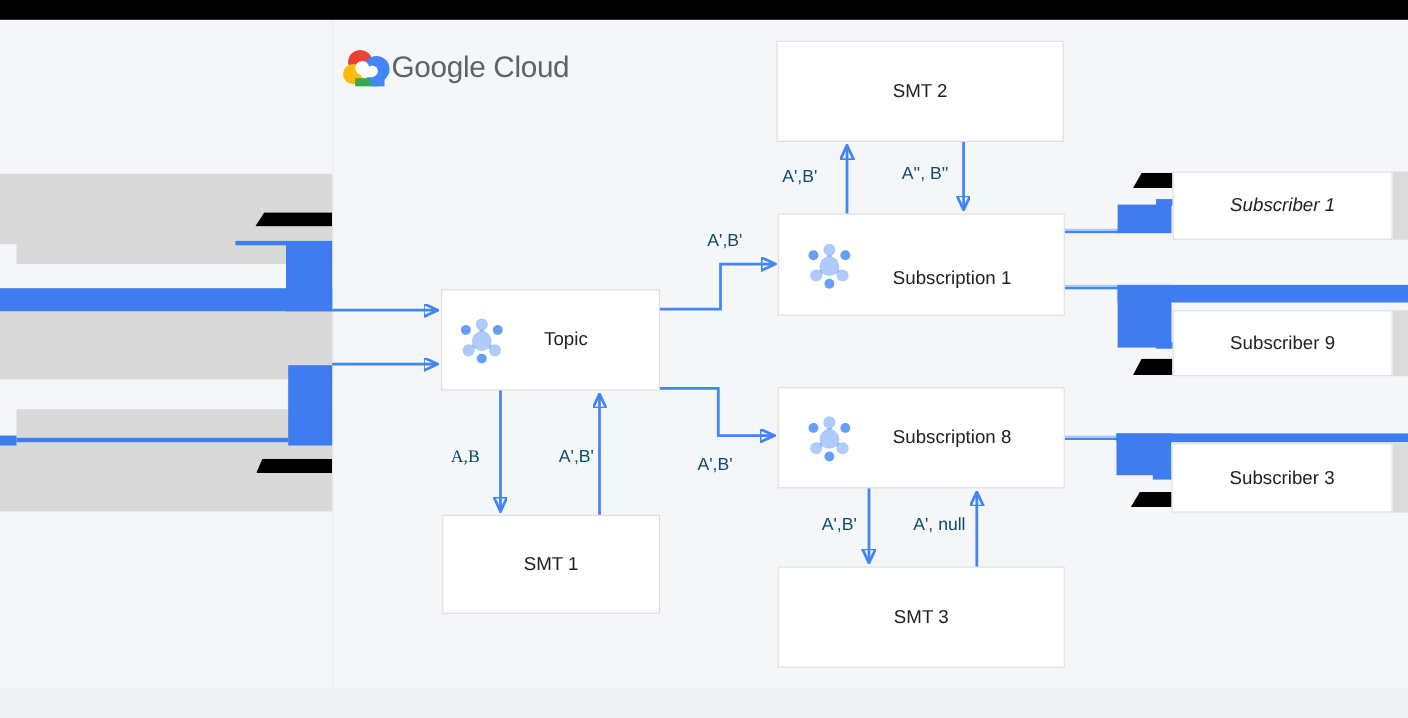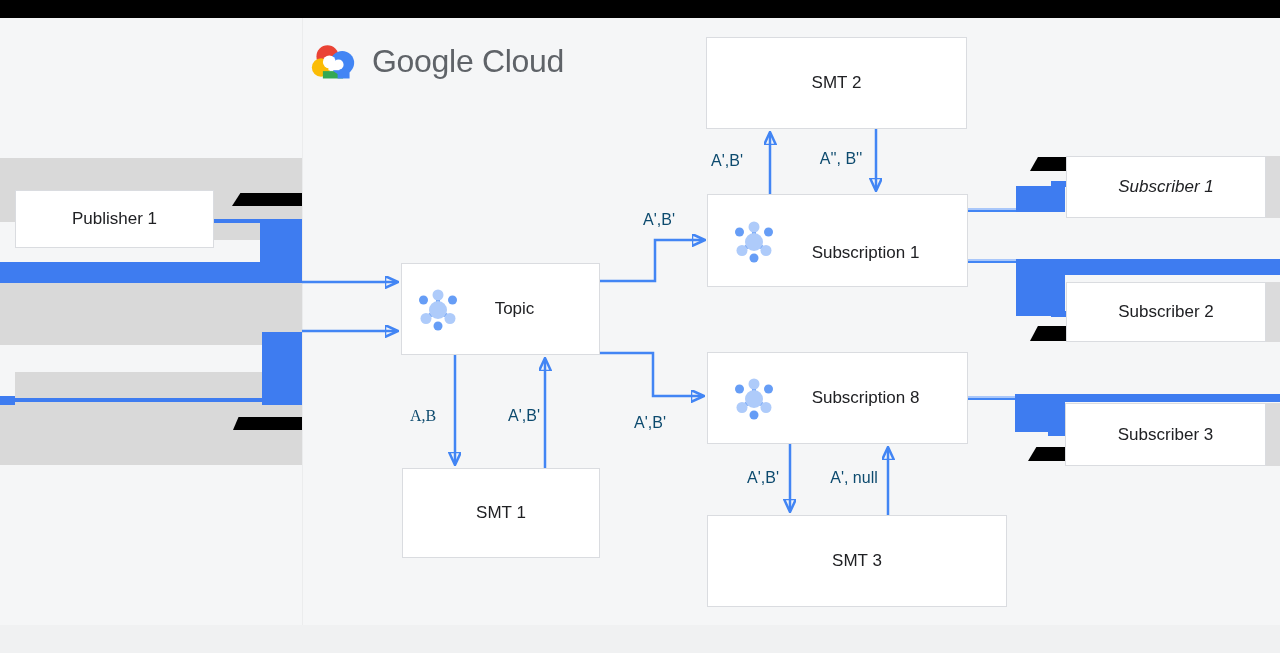--- a/index.html
+++ b/index.html
@@ -18,21 +18,21 @@
     align-items:center;justify-content:center;font-size:17px;color:#202124;z-index:4;box-sizing:border-box;}
   .node .ic{position:absolute;top:50%;transform:translateY(-50%);}
   .node.has-icon .lbl{position:relative;}
   .sliver{background:#dbdbdc;z-index:3;}
   .elabel{position:absolute;transform:translateX(-50%);font-size:16px;color:#0c4a6e;
     white-space:nowrap;z-index:6;}
   #arrow-layer{position:absolute;left:0;top:0;z-index:5;pointer-events:none;}
   #arrow-layer path{fill:none;stroke:#4285f4;stroke-width:2.5px;}
   .logo{position:absolute;left:310px;top:42px;display:flex;align-items:center;z-index:6;}
   .logo .cloud{width:46px;height:38px;}
-  .logo .logotext{margin-left:16px;font-size:32px;color:#5f6368;letter-spacing:-0.3px;}
+  .logo .logotext{font-size:27px;color:#5f6368;letter-spacing:-0.3px;}
 </style>
 </head>
 <body>
 
 <svg width="0" height="0" style="position:absolute">
   <defs>
     <g id="pubsub">
       <line x1="24" y1="25" x2="24" y2="10" stroke="#669df6" stroke-width="4"></line>
       <line x1="24" y1="25" x2="12" y2="33" stroke="#669df6" stroke-width="4"></line>
       <line x1="24" y1="25" x2="36" y2="33" stroke="#669df6" stroke-width="4"></line>
@@ -95,23 +95,20 @@
     <path d="M600,281 H655 V240 H704" marker-end="url(#ah)"></path>
     <path d="M600,353 H653 V396 H703" marker-end="url(#ah)"></path>
     <path d="M455,355 V464" marker-end="url(#ah)"></path>
     <path d="M545,468 V359" marker-end="url(#ah)"></path>
     <path d="M770,194 V133" marker-end="url(#ah)"></path>
     <path d="M876,129 V190" marker-end="url(#ah)"></path>
     <path d="M790,444 V511" marker-end="url(#ah)"></path>
     <path d="M888,515 V448" marker-end="url(#ah)"></path>
   </svg>
 
-  <div class="node" style="left:15px;top:190px;width:199px;height:58px;">
-    <span class="lbl">Publisher 1</span>
-  </div>
 
   <div class="node has-icon" style="left:401px;top:263px;width:199px;height:92px;">
     <svg class="ic" style="left:12px;" width="48" height="48" viewBox="0 0 48 48">
         <use href="#pubsub"></use>
       </svg>
     <span class="lbl" style="left:14px;">Topic</span>
   </div>
 
   <div class="node" style="left:402px;top:468px;width:198px;height:90px;">
     <span class="lbl">SMT 1</span>
@@ -126,29 +123,29 @@
       </svg>
     <span class="lbl" style="left:28px;margin-top:24px;">Subscription 1</span>
   </div>
   <div class="node has-icon" style="left:707px;top:352px;width:261px;height:92px;">
     <svg class="ic" style="left:22px;" width="48" height="48" viewBox="0 0 48 48">
         <use href="#pubsub"></use>
       </svg>
     <span class="lbl" style="left:28px;">Subscription 8</span>
   </div>
 
-  <div class="node" style="left:707px;top:515px;width:300px;height:92px;">
+  <div class="node" style="left:707px;top:515px;width:261px;height:92px;">
     <span class="lbl">SMT 3</span>
   </div>
 
   <div class="node" style="left:1066px;top:156px;width:200px;height:62px;font-style:italic;">
     <span class="lbl">Subscriber 1</span>
   </div>
   <div class="node" style="left:1066px;top:282px;width:200px;height:60px;">
-    <span class="lbl">Subscriber 2</span>
+    <span class="lbl">Subscriber 9</span>
   </div>
   <div class="node" style="left:1065px;top:403px;width:201px;height:63px;">
     <span class="lbl">Subscriber 3</span>
   </div>
 
   <div class="abs sliver" style="left:1266px;top:156px;width:14px;height:62px;"></div>
   <div class="abs sliver" style="left:1266px;top:282px;width:14px;height:60px;"></div>
   <div class="abs sliver" style="left:1266px;top:403px;width:14px;height:63px;"></div>
 
   <span class="elabel" style="left:423px;top:407px;font-family:Liberation Serif, serif;">A,B</span>

